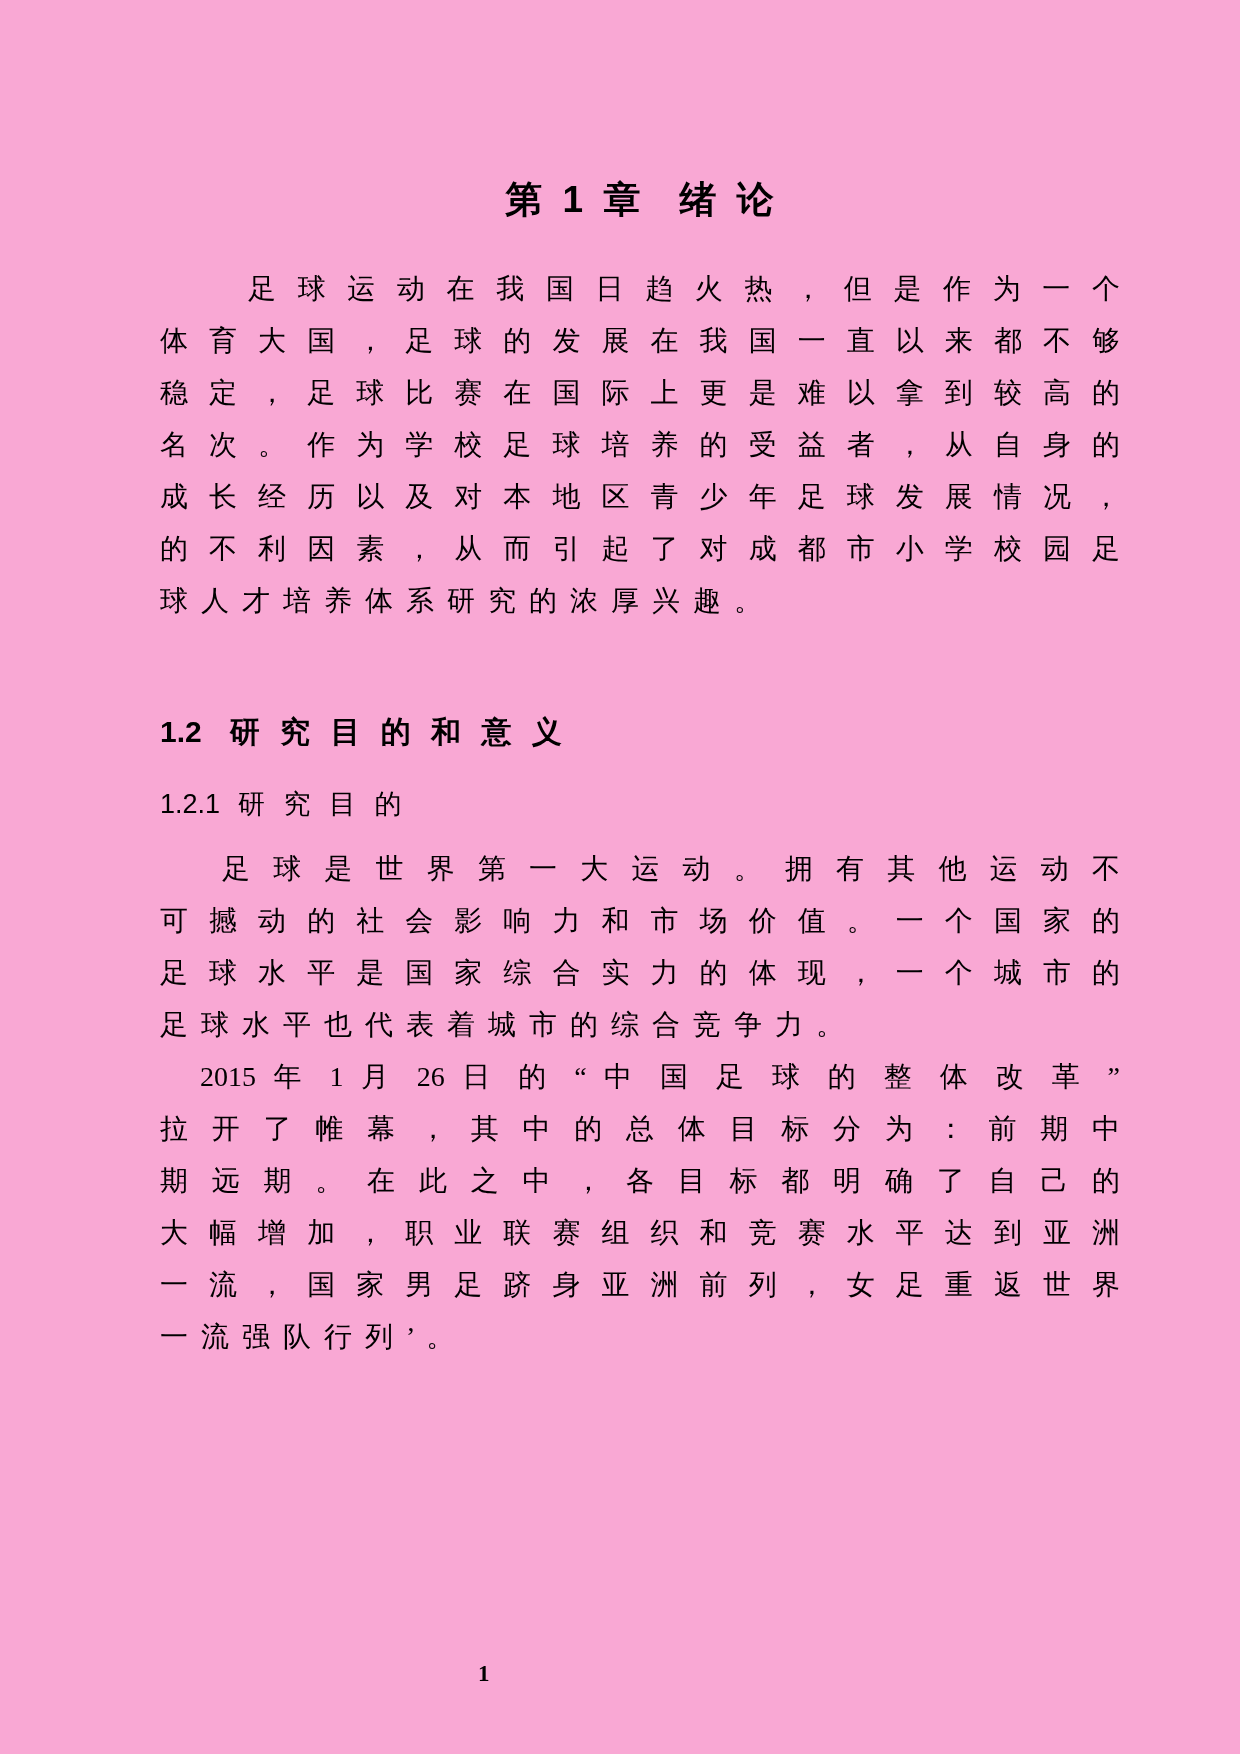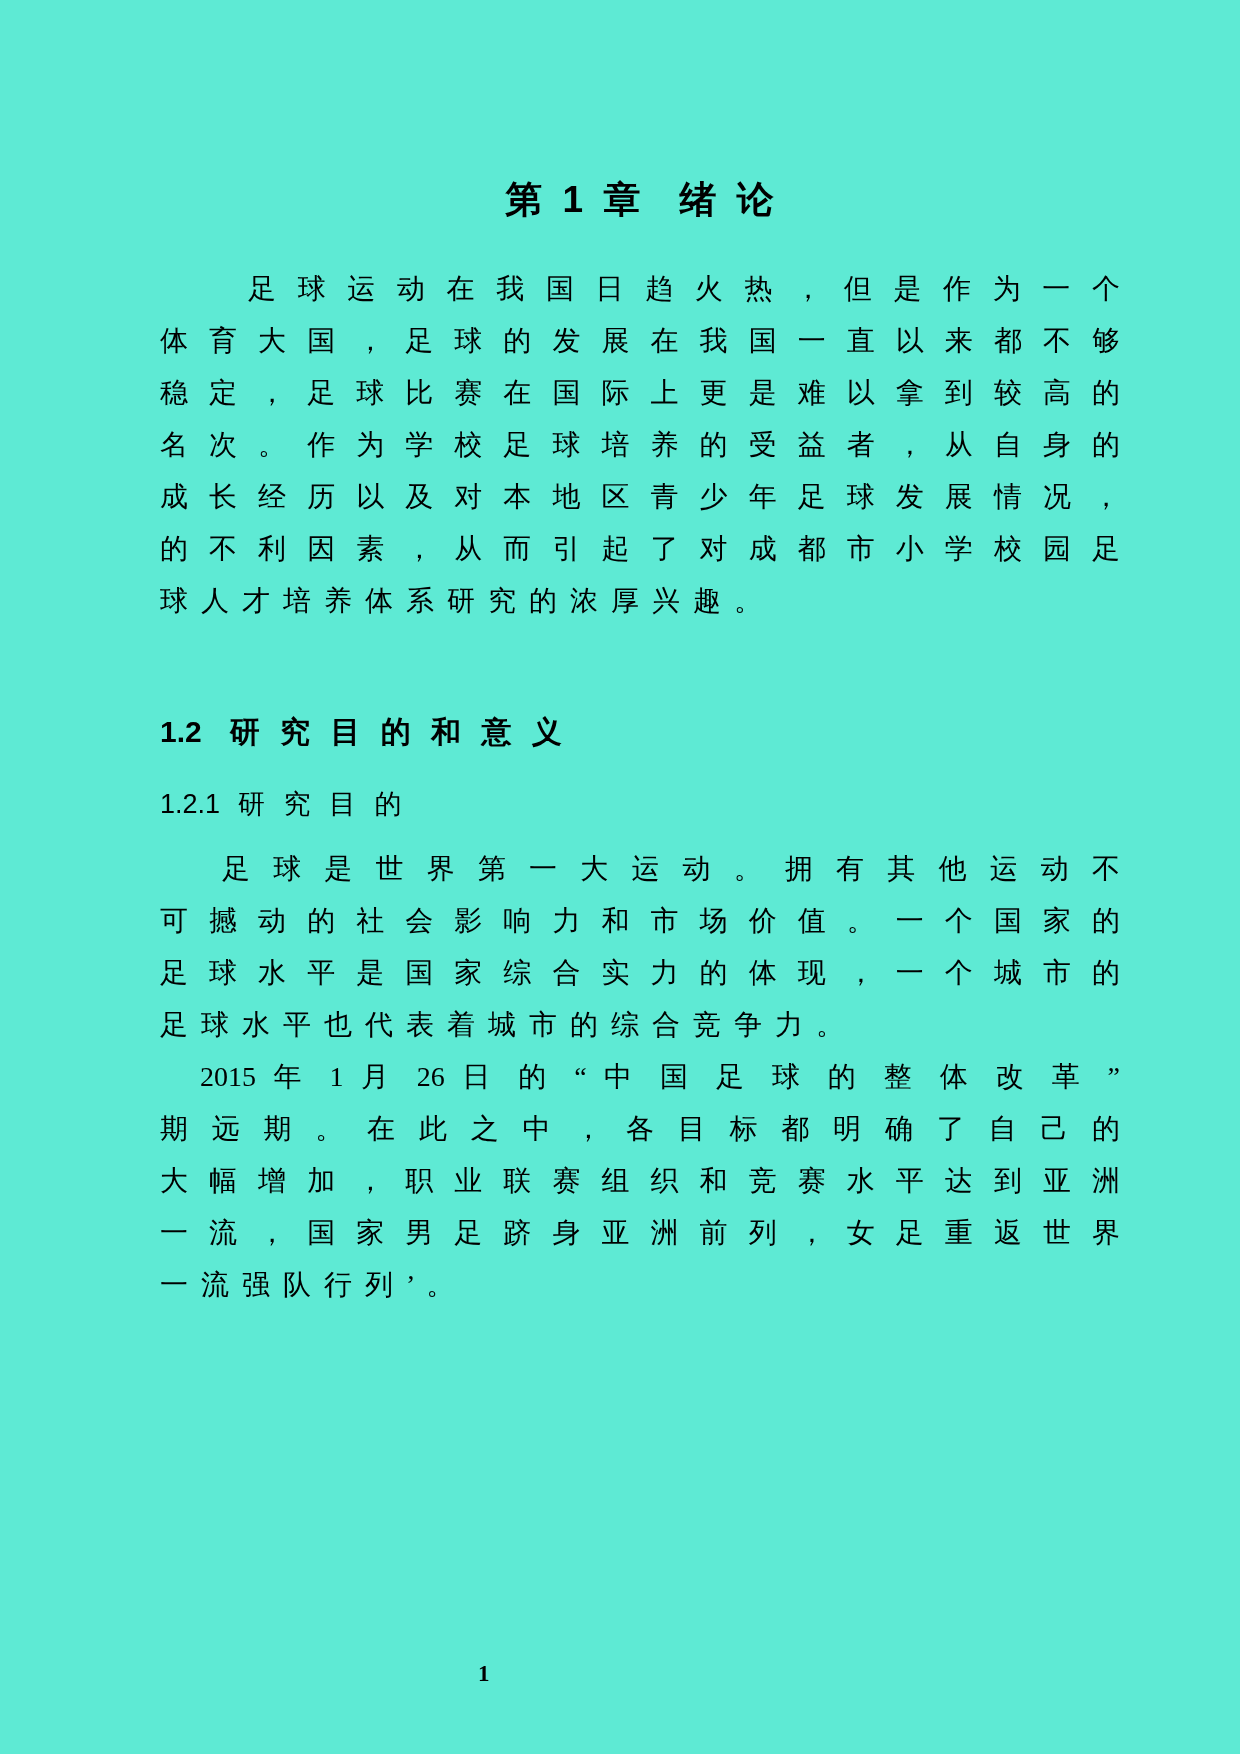--- a/index.html
+++ b/index.html
@@ -1,20 +1,20 @@
 <!DOCTYPE html>
 <html><head>
 <meta charset="utf-8">
 <style>
   html,body{margin:0;padding:0;background:#9e9e9e;}
   .page{
     position:relative;
     width:1240px;height:1754px;
     margin:0 auto;
-    background:#5eead4;
+    background:#f9a8d4;
     color:#000;
     box-sizing:border-box;
     padding:172px 120px 0 160px;
     font-family:"Liberation Serif","DejaVu Serif",serif;
     overflow:hidden;
   }
   h1,h2,h3,div{margin:0;padding:0;}
 
   .doc-title{
     text-align:center;
@@ -112,20 +112,21 @@
 
   <div class="para para-a">
       <div class="tl">足 球 是 世 界 第 一 大 运 动 。 拥 有 其 他 运 动 不</div>
       <div class="tl">可 撼 动 的 社 会 影 响 力 和 市 场 价 值 。 一 个 国 家 的</div>
       <div class="tl">足 球 水 平 是 国 家 综 合 实 力 的 体 现 ， 一 个 城 市 的</div>
       <div class="tl tl-last">足 球 水 平 也 代 表 着 城 市 的 综 合 竞 争 力 。</div>
     </div>
 
   <div class="para para-b">
       <div class="tl">2015 年 1 月 26 日 的 “ 中 国 足 球 的 整 体 改 革 ”</div>
+      <div class="tl">拉 开 了 帷 幕 ， 其 中 的 总 体 目 标 分 为 ： 前 期   中</div>
       <div class="tl">期   远 期 。 在 此 之 中 ， 各 目 标 都 明 确 了 自 己 的</div>
       <div class="tl">大 幅 增 加 ， 职 业 联 赛 组 织 和 竞 赛 水 平 达 到 亚 洲</div>
       <div class="tl">一 流 ， 国 家 男 足 跻 身 亚 洲 前 列 ， 女 足 重 返 世 界</div>
       <div class="tl tl-last">一 流 强 队 行 列 ’ 。</div>
     </div>
 
   <div class="page-footer">1</div>
 
 </div>
 

